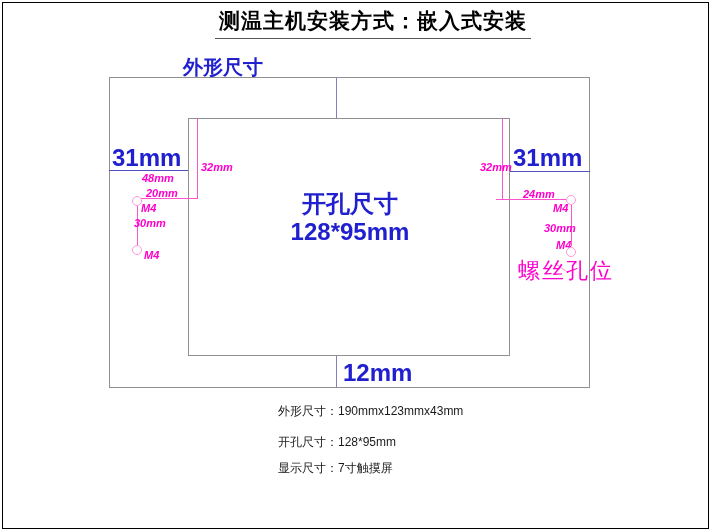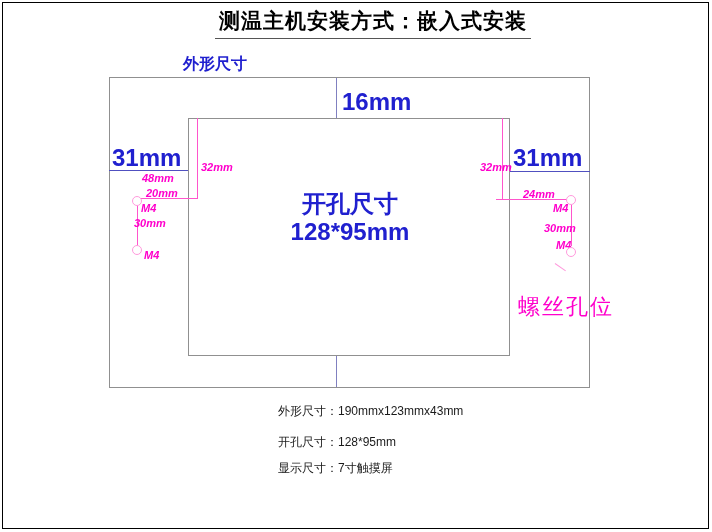--- a/index.html
+++ b/index.html
@@ -20,21 +20,21 @@
   .abs { position: absolute; }
   .title {
     position: absolute; left: 0; right: 0; top: 7px; text-align: center; padding-left: 34px;
   }
   .title span {
     display: inline-block; font-size: 21px; font-weight: bold; color: #000;
     border-bottom: 1px solid #555; padding: 0 4px 3px 4px;
     letter-spacing: 1px;
   }
   .blue-lg  { color: #2020cf; font-size: 24px; font-weight: bold; white-space: nowrap; }
-  .blue-md  { color: #2020cf; font-size: 16px; font-weight: bold; white-space: nowrap; }
+  .blue-md  { color: #2020cf; font-size: 20px; font-weight: bold; white-space: nowrap; }
   .mag-sm   { color: #ff00cc; font-size: 11px;  font-weight: bold; white-space: nowrap; font-style: italic; }
   .mag-lg   { color: #ff00cc; font-size: 22px; white-space: nowrap; letter-spacing: 2px; }
   .rect     { position: absolute; border: 1px solid #909090; background: transparent; }
   .hline    { position: absolute; height: 1px; }
   .vline    { position: absolute; width: 1px; }
   .tick     { background: #8080c0; }
   .blueline { background: #5050c0; }
   .magline  { background: #ff55cc; }
   .hole {
     position: absolute; width: 10px; height: 10px; border-radius: 50%;
@@ -63,23 +63,23 @@
   <div class="rect" style="left:109px; top:77px; width:481px; height:311px;"></div>
 
   <div class="rect" style="left:188px; top:118px; width:322px; height:238px;"></div>
 
   <div class="cutout-label" style="left:250px; top:190px; width:200px;">
     <div>开孔尺寸</div>
     <div>128*95mm</div>
   </div>
 
   <div class="vline tick" style="left:336px; top:78px; height:40px;"></div>
-  <div class="abs blue-lg" style="left:342px; top:88px;">16mm</div>
 
   <div class="vline tick" style="left:336px; top:356px; height:31px;"></div>
+  <div class="abs blue-lg" style="left:343px; top:359px;">12mm</div>
 
   <div class="abs blue-lg" style="left:112px; top:144px;">31mm</div>
   <div class="hline blueline" style="left:109px; top:170px; width:79px;"></div>
 
   <div class="abs blue-lg" style="left:513px; top:144px;">31mm</div>
   <div class="hline blueline" style="left:510px; top:171px; width:80px;"></div>
 
   <div class="vline magline" style="left:197px; top:118px; height:81px;"></div>
   <div class="abs mag-sm" style="left:201px; top:161px;">32mm</div>
 
@@ -98,21 +98,21 @@
 
   <div class="abs mag-sm" style="left:523px; top:188px;">24mm</div>
   <div class="hline magline" style="left:496px; top:199px; width:71px;"></div>
   <div class="hole" style="left:566px; top:195px;"></div>
   <div class="abs mag-sm" style="left:553px; top:202px;">M4</div>
   <div class="vline magline" style="left:571px; top:205px; height:41px;"></div>
   <div class="abs mag-sm" style="left:544px; top:222px;">30mm</div>
   <div class="abs mag-sm" style="left:556px; top:239px;">M4</div>
   <div class="hole" style="left:566px; top:247px;"></div>
   <div class="diag" style="left:555px; top:263px;"></div>
-  <div class="abs mag-lg" style="left:518px; top:256px;margin-top:36px;">螺丝孔位</div>
+  <div class="abs mag-lg" style="left:518px; top:256px;">螺丝孔位</div>
 
   <div class="spec-row" style="top:403px;">
     <span>外形尺寸：</span><span>190mmx123mmx43mm</span>
   </div>
   <div class="spec-row" style="top:434px;">
     <span>开孔尺寸：</span><span>128*95mm</span>
   </div>
   <div class="spec-row" style="top:460px;">
     <span>显示尺寸：</span><span>7寸触摸屏</span>
   </div>

